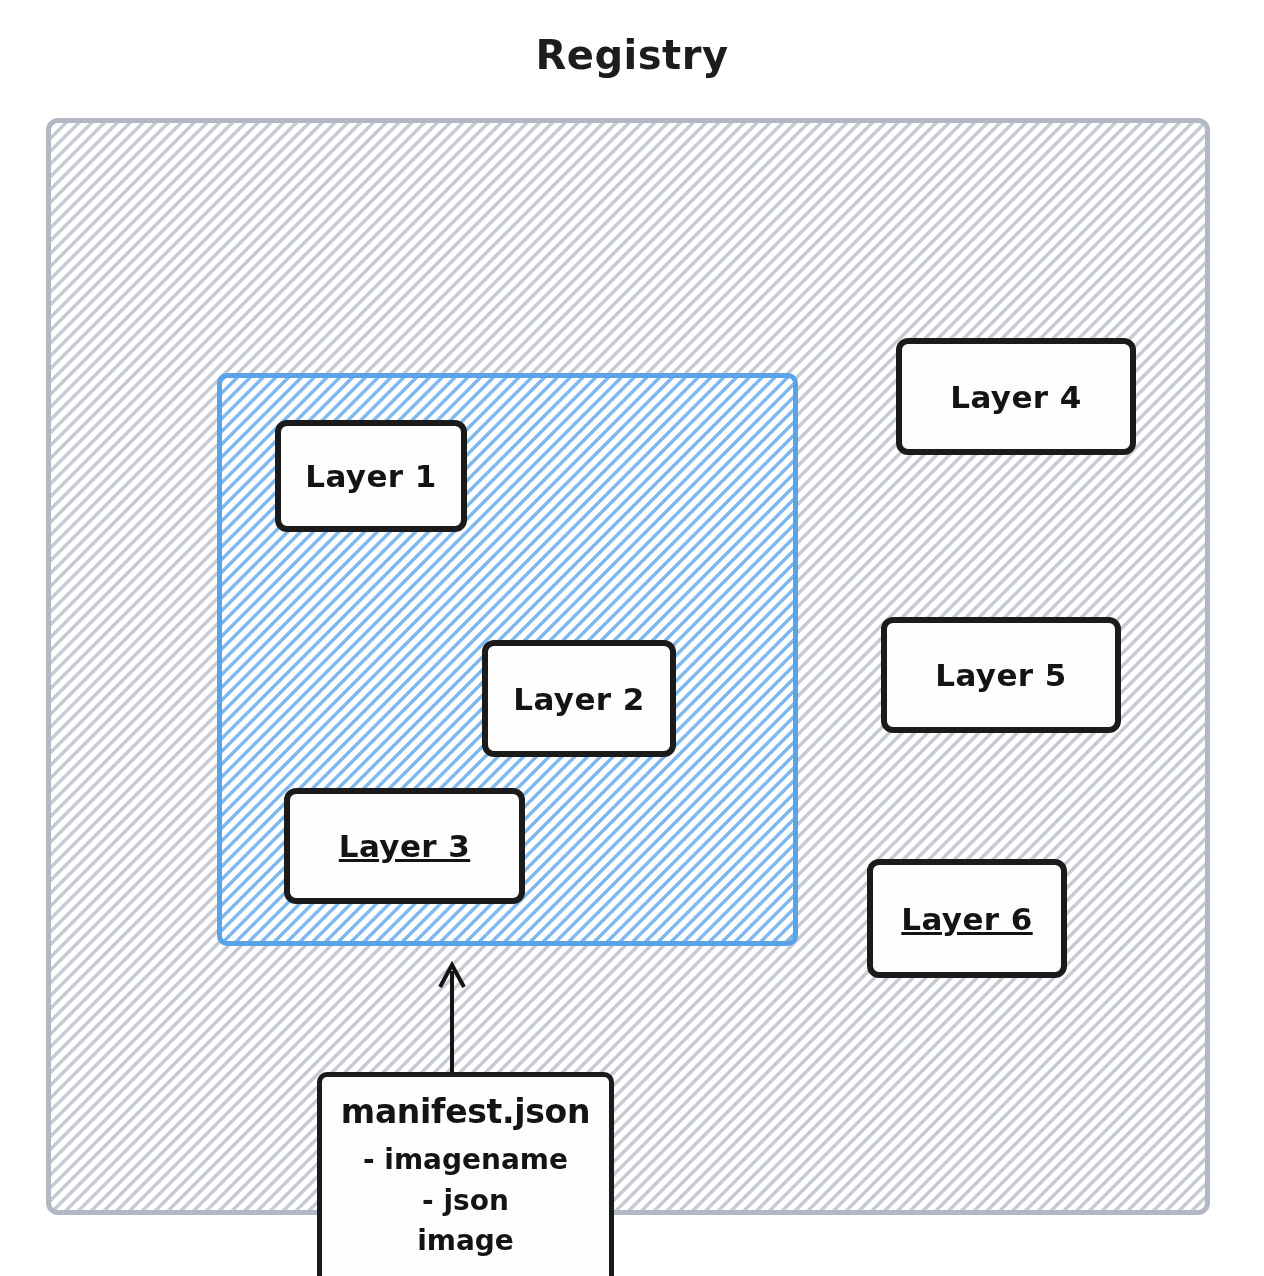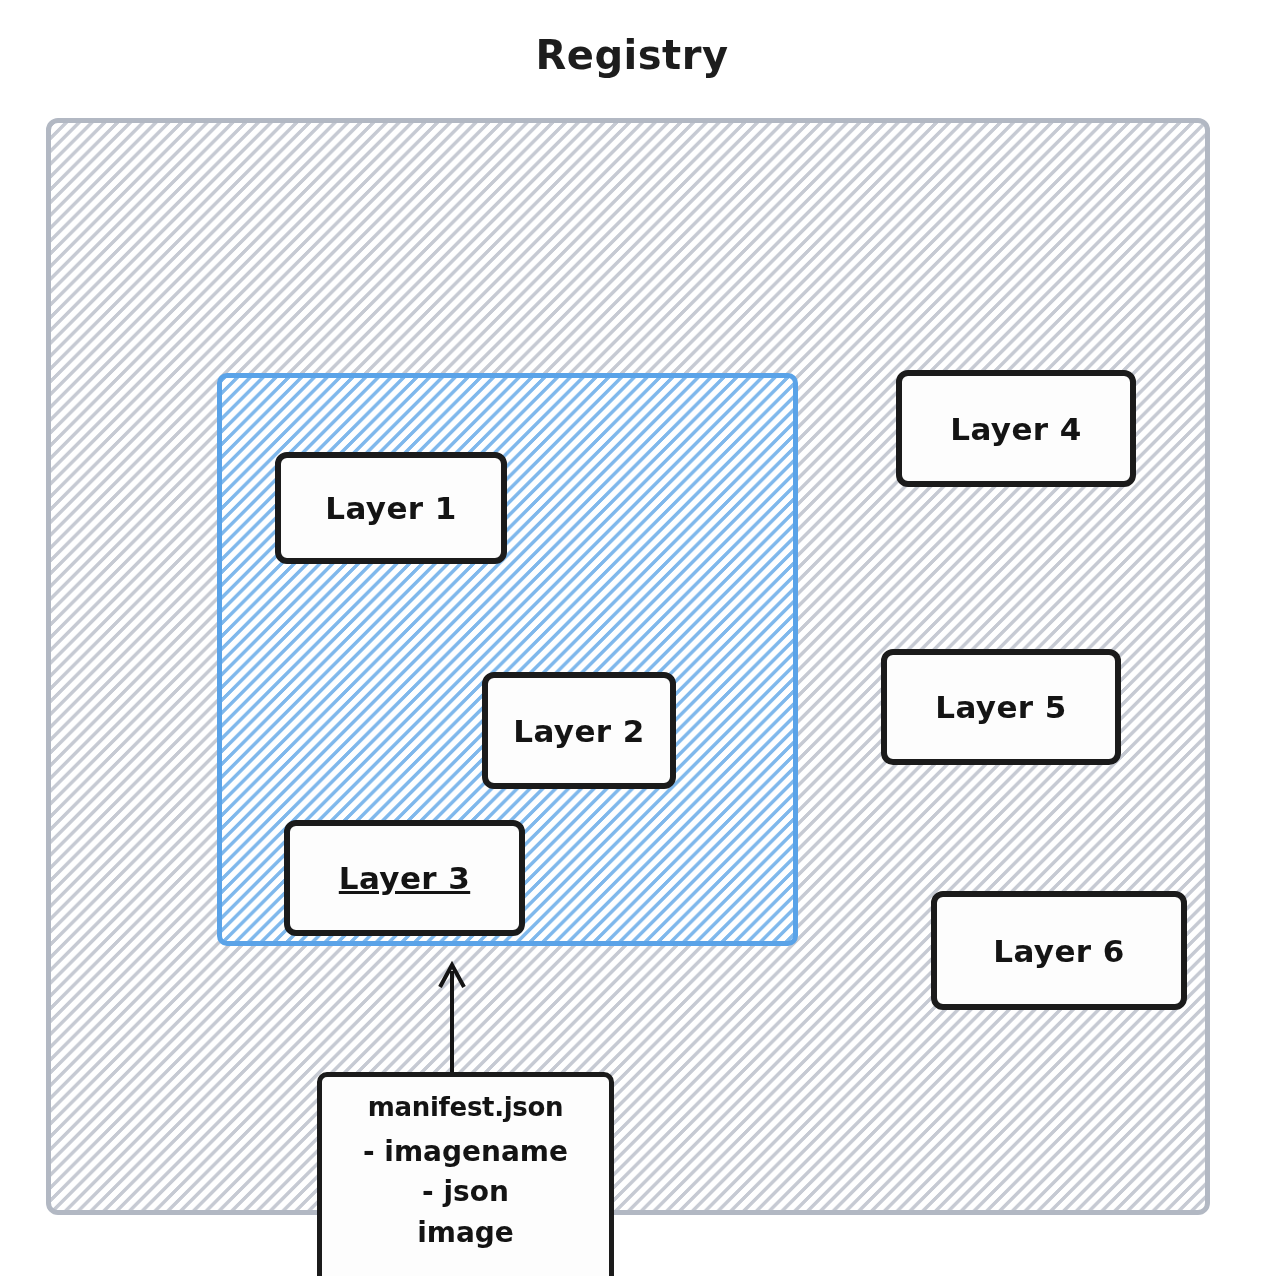--- a/index.html
+++ b/index.html
@@ -87,29 +87,28 @@
     border-radius: 12px;
     display: flex;
     align-items: center;
     justify-content: center;
     font-family: "DejaVu Sans", sans-serif;
     font-size: 31px;
     font-weight: 700;
     color: #141414;
     letter-spacing: 0.4px;
     white-space: nowrap;
-    margin-top: 32px;
   }
 
-  .layer-1 { left: 224px; top: 297px;  width: 232px; height: 112px; }
+  .layer-1 { left: 224px; top: 297px;  width: 192px; height: 112px; }
   .layer-2 { left: 431px; top: 517px;  width: 194px; height: 117px; }
   .layer-3 { left: 233px; top: 665px;  width: 241px; height: 116px; text-decoration: underline; }
   .layer-4 { left: 845px; top: 215px;  width: 240px; height: 117px; }
   .layer-5 { left: 830px; top: 494px;  width: 240px; height: 116px; }
-  .layer-6 { left: 880px; top: 736px;  width: 256px; height: 119px; }
+  .layer-6 { left: 816px; top: 736px;  width: 200px; height: 119px; text-decoration: underline; }
 
   
   .manifest-node {
     position: absolute;
     left: 266px;
     top: 949px;
     width: 297px;
     height: 243px;
     box-sizing: border-box;
     background: #fdfdfd;
@@ -118,21 +117,21 @@
     display: flex;
     flex-direction: column;
     align-items: center;
     justify-content: flex-start;
     padding-top: 14px;
     font-family: "DejaVu Sans", sans-serif;
     color: #141414;
     overflow: hidden;
   }
   .manifest-title {
-    font-size: 26px;
+    font-size: 33px;
     font-weight: 700;
     letter-spacing: -0.3px;
     line-height: 1.25;
   }
   .manifest-line {
     font-size: 28px;
     font-weight: 700;
     line-height: 1.45;
     text-align: center;
   }

